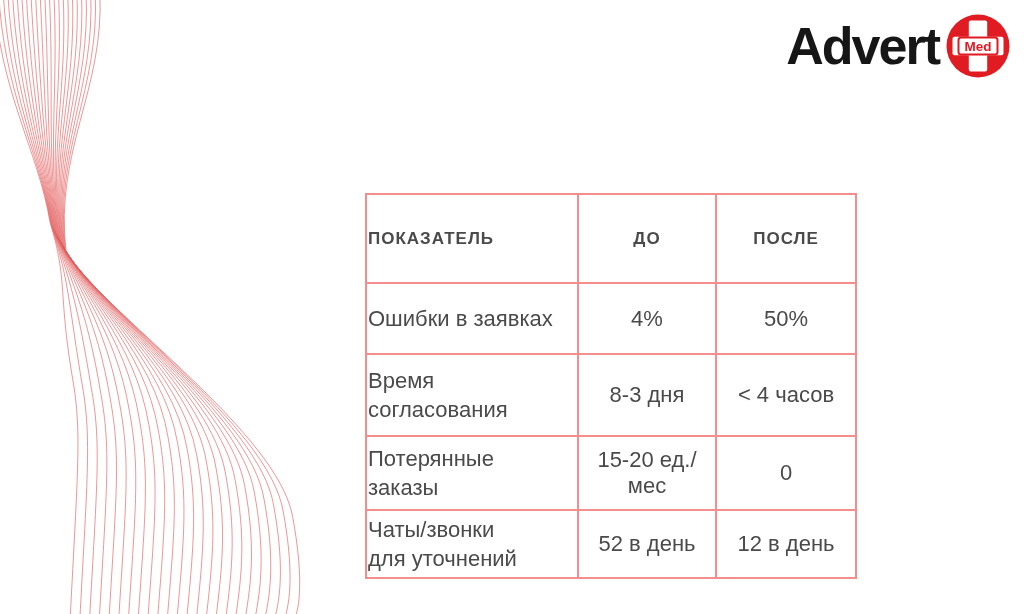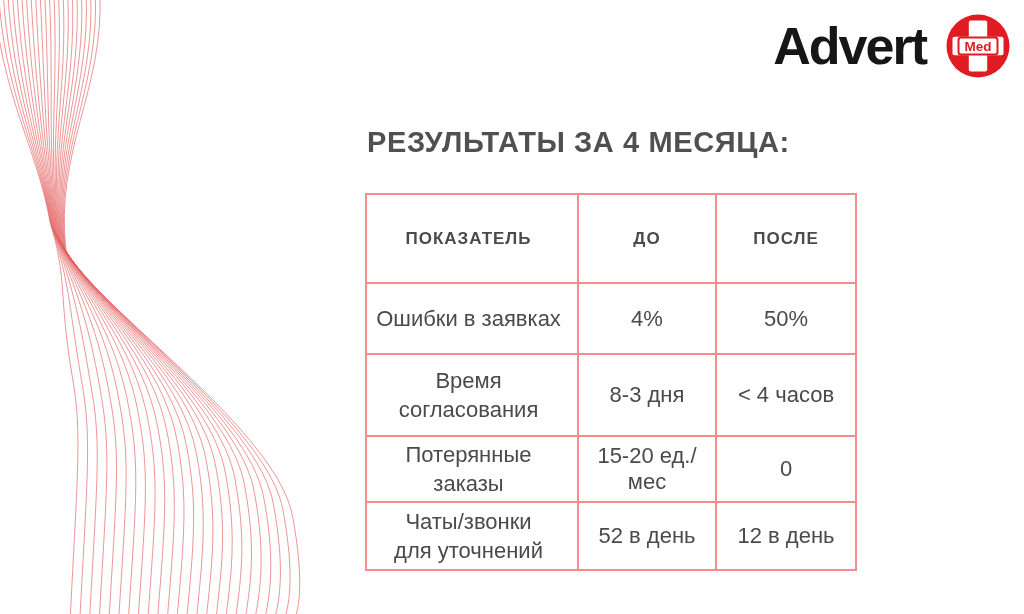--- a/index.html
+++ b/index.html
@@ -17,21 +17,21 @@
     overflow:hidden;
     margin:0 auto;
   }
   
   .waves{position:absolute;left:0;top:0;width:340px;height:614px;pointer-events:none;}
   .waves svg{display:block;width:340px;height:614px;}
   .waves path{fill:none;stroke:var(--line);stroke-width:0.8;opacity:0.8;}
   
   .logo{
     position:absolute;top:14px;right:14px;
-    display:flex;align-items:center;gap:20px;
+    display:flex;align-items:center;gap:7px;
   }
   .logo .brand{
     font-size:52px;font-weight:800;color:#161616;
     letter-spacing:-2px;line-height:1;
   }
   .logo .mark{width:64px;height:64px;display:block;}
   
   .title{
     position:absolute;left:367px;top:126px;
     font-size:29px;font-weight:800;color:#505050;
@@ -46,26 +46,26 @@
   .results-table th,.results-table td{
     border:2px solid var(--border);
     color:var(--txt);
     vertical-align:middle;
   }
   .results-table th{
     font-size:17px;font-weight:700;letter-spacing:1px;
     text-align:center;
   }
   .results-table td{font-size:22px;text-align:center;}
-  .results-table .c-left{text-align:center;padding-right:8px;}
+  .results-table .c-left{text-align:left;padding-right:8px;}
   .results-table .ln{display:block;line-height:1.32;}
   tr.r-head{height:89px;}
   tr.r-1{height:71px;}
   tr.r-2{height:82px;}
-  tr.r-3{height:66px;}
+  tr.r-3{height:74px;}
   tr.r-4{height:68px;}
 </style>
 </head>
 <body>
 
 <div class="slide">
 
   <div class="waves">
     <svg id="waves-svg" viewBox="0 0 340 614">
         <path d="M -6 -8 C -1 90 38 150 50 222 C 68 282 58 290 72 375 C 82 430 78 465 70 622"></path>
@@ -99,21 +99,20 @@
     <span class="brand">Advert</span>
     <svg class="mark" viewBox="0 0 64 64">
       <circle cx="32" cy="32" r="31.5" fill="#e11b22"></circle>
       <rect x="22.8" y="6.5" width="18.4" height="51" rx="2" fill="#ffffff"></rect>
       <rect x="6.5" y="22.8" width="51" height="18.4" rx="2" fill="#ffffff"></rect>
       <rect x="12.5" y="23.6" width="39" height="16.8" rx="2.5" fill="#ffffff" stroke="#e11b22" stroke-width="2"></rect>
       <text x="32" y="36.8" text-anchor="middle" font-family="Liberation Sans, sans-serif" font-size="13.5" font-weight="bold" fill="#e11b22">Med</text>
     </svg>
   </div>
 
-  <div class="title">РЕЗУЛЬТАТЫ ЗА 4 МЕСЯЦА:</div>
 
   <table class="results-table">
     <colgroup>
         <col style="width:212px">
         <col style="width:138px">
         <col style="width:140px">
       </colgroup>
     <tbody>
       <tr class="r-head">
         <th class="c-left">ПОКАЗАТЕЛЬ</th>

